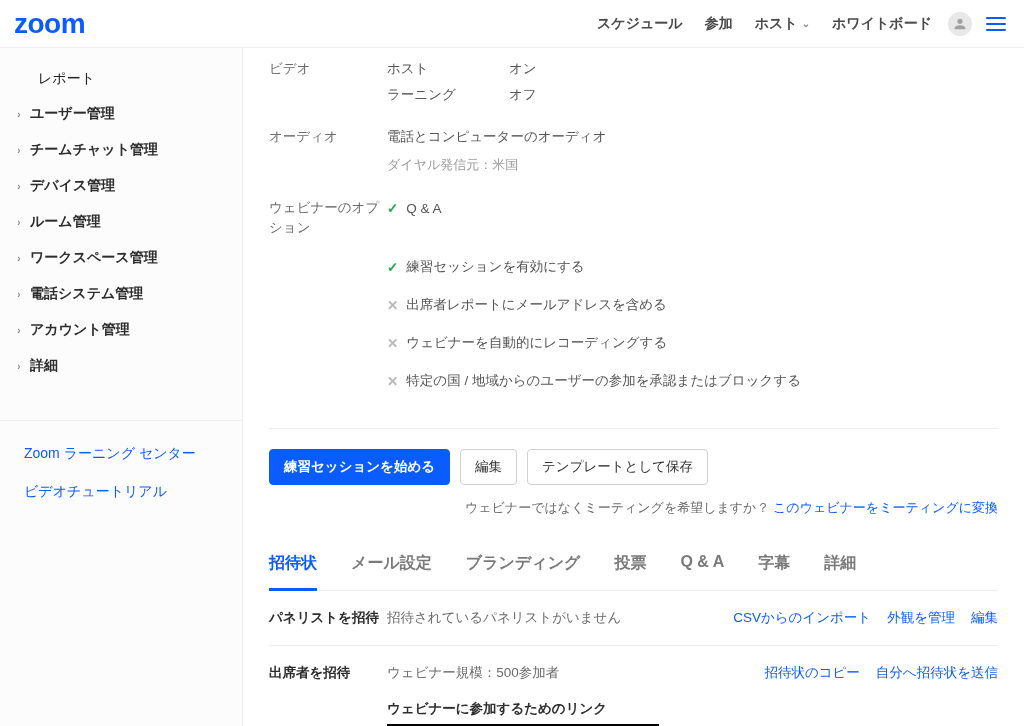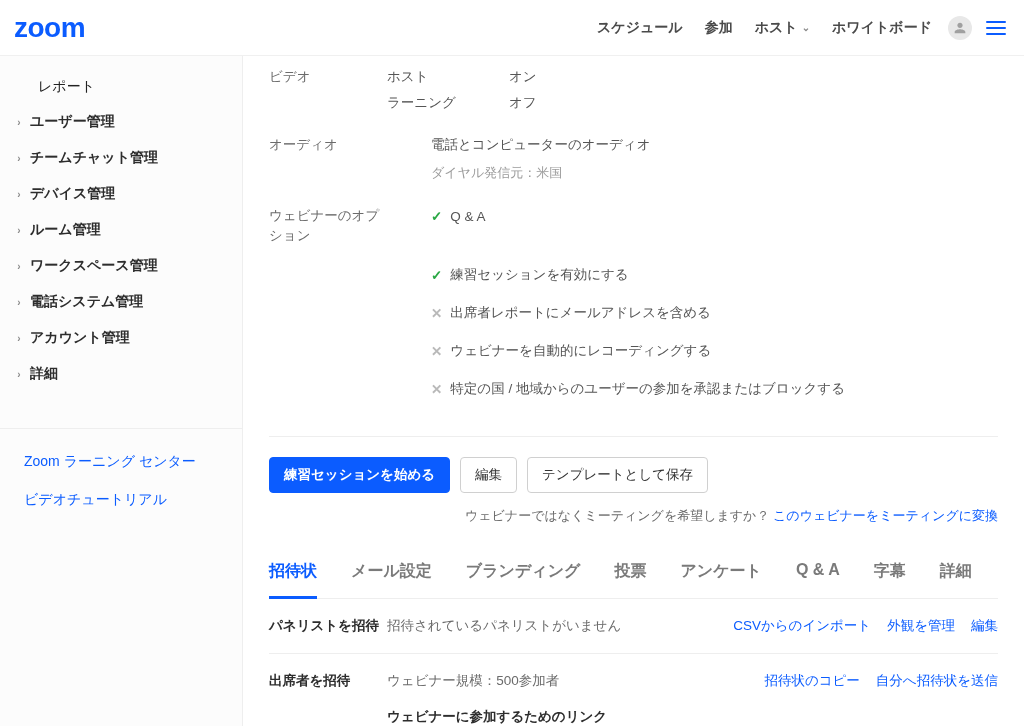--- a/index.html
+++ b/index.html
@@ -7,21 +7,21 @@
     font-family: -apple-system, BlinkMacSystemFont, "Segoe UI", "Hiragino Sans", "Hiragino Kaku Gothic ProN", Meiryo, sans-serif;
     background: #fff;
     color: #202124;
     width: 1024px;
     height: 726px;
     overflow: hidden;
   }
 
   
   .header {
-    height: 56px;
+    height: 48px;
     display: flex;
     align-items: center;
     padding: 0 18px 0 14px;
     border-bottom: 1px solid #f0f0f0;
   }
   .logo {
     color: #0b5cff;
     font-weight: 700;
     font-size: 28px;
     letter-spacing: -0.5px;
@@ -105,21 +105,21 @@
     color: #0b5cff;
     cursor: pointer;
   }
 
   
   .settings-grid { margin-top: 2px; }
   .row { display: flex; align-items: flex-start; padding: 4px 0; }
   .row .label { width: 118px; color: #6b6b6b; font-size: 13.5px; }
   .row .sub { width: 122px; color: #555; font-size: 13.5px; }
   .row .val { color: #555; font-size: 13.5px; }
-  .row.pad-top { margin-top: 16px; gap: 44px; }
+  .row.pad-top { margin-top: 16px; }
   .dial-hint { color: #9b9b9b; font-size: 13px; margin-top: 10px; }
 
   .opt-list { margin-top: 8px; }
   .opt {
     display: flex; align-items: center; gap: 8px;
     color: #555; font-size: 13.5px;
     padding: 10px 0;
   }
   .opt .v { color: #2aa845; font-weight: 700; }
   .opt .x { color: #b9b9b9; font-weight: 700; }
@@ -329,21 +329,20 @@
         <span>ウェビナーではなくミーティングを希望しますか？ </span>
         <a>このウェビナーをミーティングに変換</a>
       </div>
     </div>
 
     <div class="tabs">
       <div class="tab active">招待状</div>
       <div class="tab">メール設定</div>
       <div class="tab">ブランディング</div>
       <div class="tab">投票</div>
-      <div class="tab">アンケート</div>
       <div class="tab">Q &amp; A</div>
       <div class="tab">字幕</div>
       <div class="tab">詳細</div>
     </div>
 
     <div class="inv-section">
       <div class="inv-label">パネリストを招待</div>
       <div class="inv-body">招待されているパネリストがいません</div>
       <div class="inv-actions">
         <a>CSVからのインポート</a>

